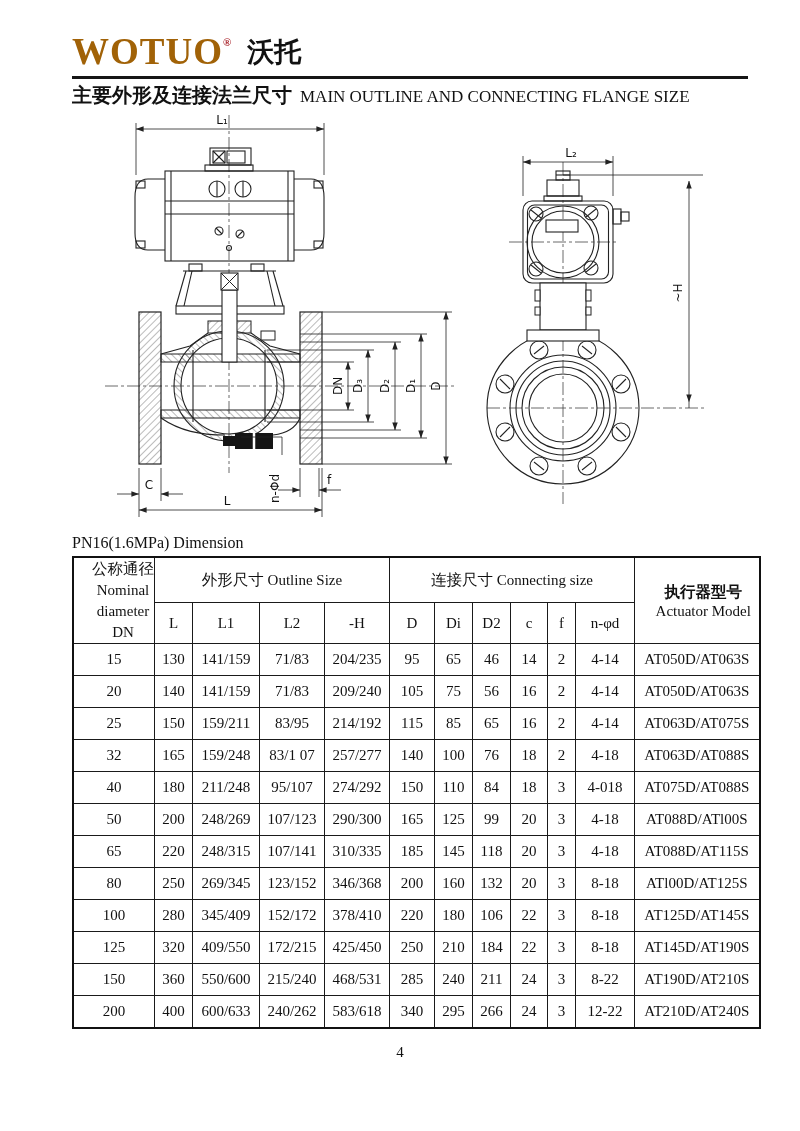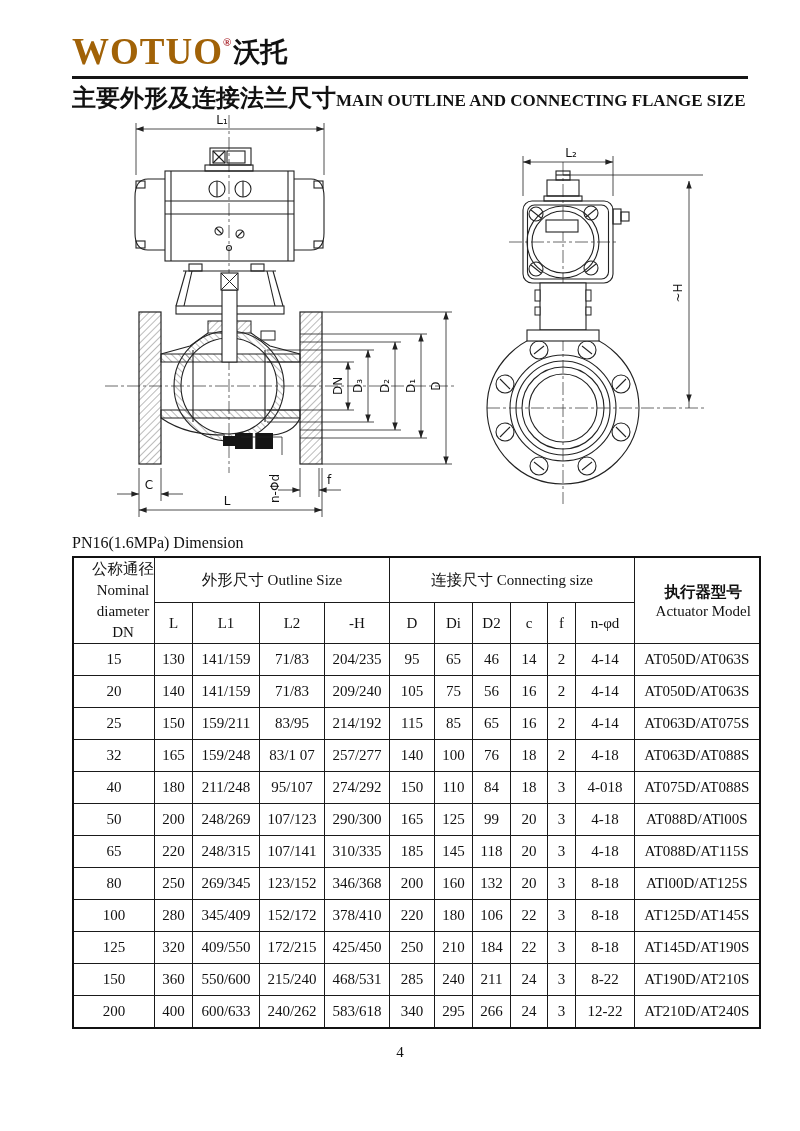--- a/index.html
+++ b/index.html
@@ -2,25 +2,25 @@
 <html><head>
 <meta charset="utf-8">
 <style>
   html,body{margin:0;padding:0;background:#e8e8e8;}
   .page{position:relative;width:800px;height:1131px;background:#ffffff;overflow:hidden;
         font-family:"Liberation Serif","DejaVu Serif",serif;color:#111;}
   
   .logo-row{position:absolute;left:72px;top:30px;white-space:nowrap;}
   .wordmark{font-family:"Liberation Serif",serif;font-weight:bold;font-size:37px;color:#a16207;letter-spacing:1px;}
   .regmark{font-size:11px;color:#a61c23;vertical-align:18px;font-weight:bold;}
-  .logo-cn{font-family:"DejaVu Sans",sans-serif;font-weight:bold;font-size:27px;color:#111;margin-left:2px;vertical-align:3px;}
+  .logo-cn{font-family:"DejaVu Sans",sans-serif;font-weight:bold;font-size:27px;color:#111;margin-left:16px;vertical-align:3px;}
   .rule{position:absolute;left:72px;top:76px;width:676px;height:3px;background:#151515;}
   .page-subtitle{position:absolute;left:72px;top:82px;white-space:nowrap;}
-  .subtitle-cn{font-family:"DejaVu Sans",sans-serif;font-weight:bold;font-size:24px;text-align:right;}
-  .subtitle-en{font-family:"Liberation Serif",serif;font-weight:bold;font-size:17px;margin-left:0;}
+  .subtitle-cn{font-family:"DejaVu Sans",sans-serif;font-weight:bold;font-size:20px;text-align:right;}
+  .subtitle-en{font-family:"Liberation Serif",serif;font-weight:normal;font-size:17px;margin-left:8px;}
   
   .draw{position:absolute;}
   svg text{font-family:"DejaVu Sans",sans-serif;font-size:12px;fill:#111;}
   
   .tbl-title{position:absolute;left:72px;top:534px;font-weight:normal;font-size:16px;font-family:"Liberation Serif",serif;}
   table.dim{position:absolute;left:72px;top:556px;border-collapse:collapse;table-layout:fixed;
             border:2px solid #111;}
   table.dim th,table.dim td{border:1.4px solid #1a1a1a;text-align:center;font-weight:normal;
             font-size:15px;padding:0;overflow:hidden;white-space:nowrap;}
   table.dim td{height:31px;}

